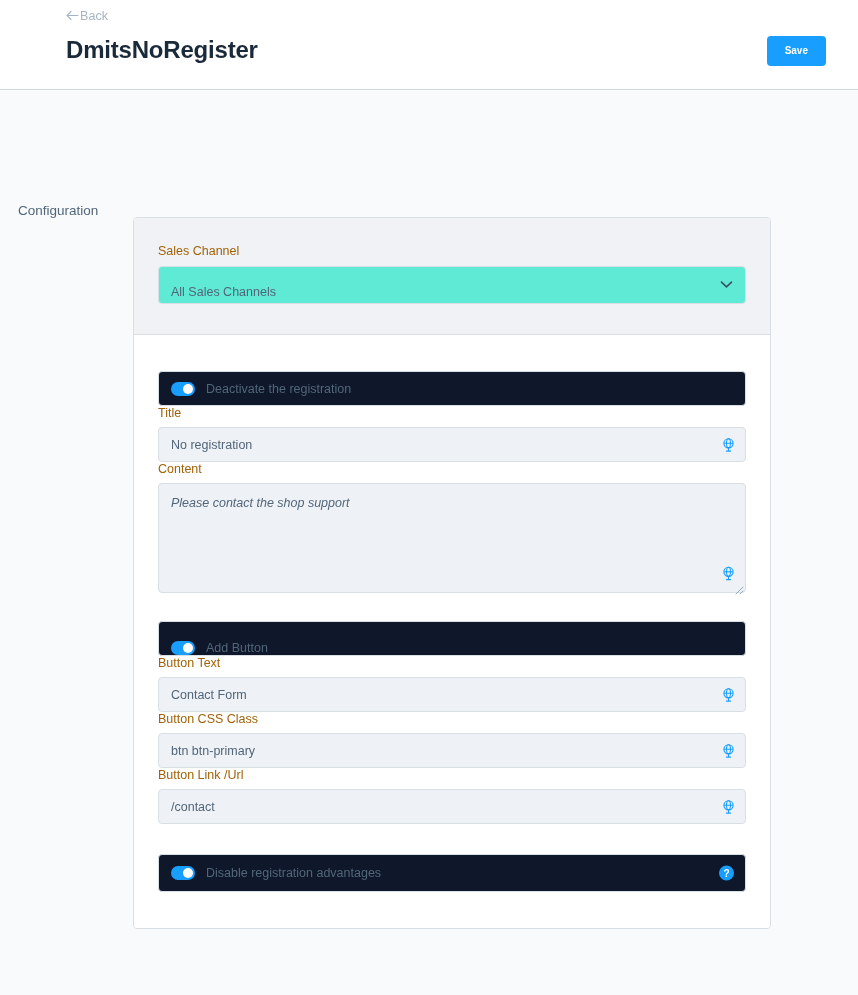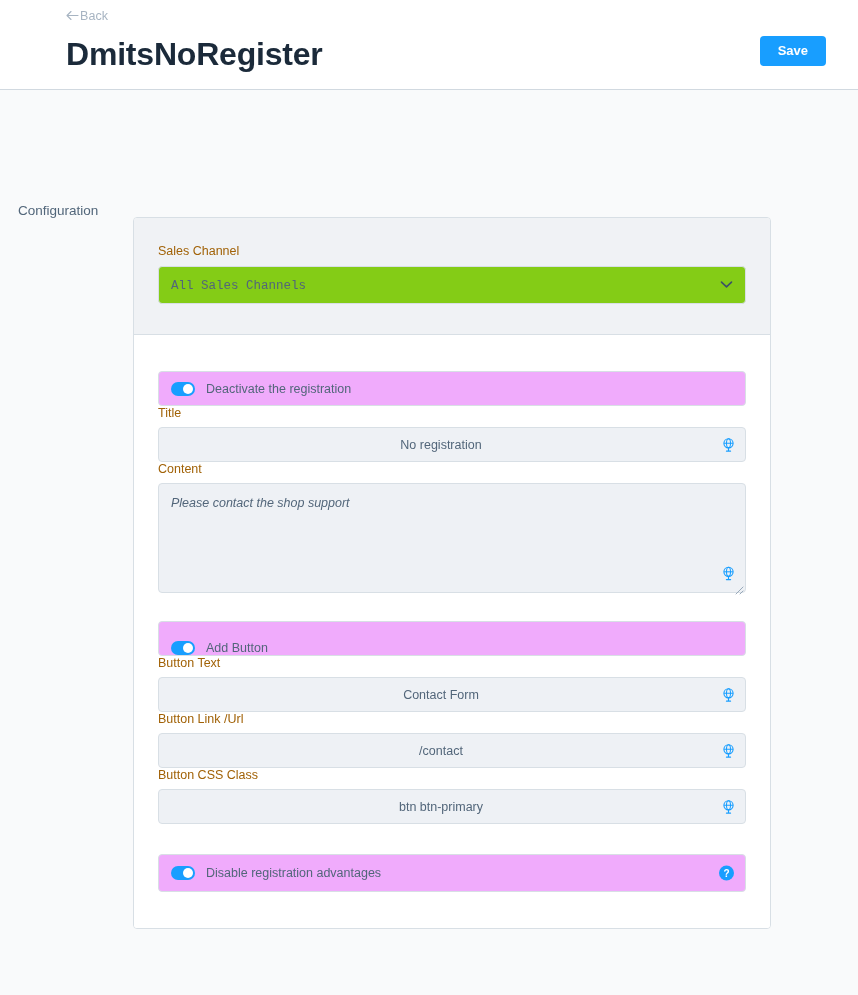--- a/index.html
+++ b/index.html
@@ -41,35 +41,35 @@
   }
   .back-label {
     font-size: 12.5px;
     color: #a7b4c2;
     letter-spacing: .1px;
   }
   .page-title {
     position: absolute;
     left: 66px;
     top: 36px;
-    font-size: 32px;
+    font-size: 24px;
     font-weight: 700;
     color: #1b2a3a;
     letter-spacing: -0.2px;
     margin: 0;
   }
   .save-button {
     position: absolute;
     right: 32px;
     top: 36px;
     background: #189eff;
     color: #ffffff;
     border: none;
     border-radius: 4px;
-    font-size: 13px;
+    font-size: 10px;
     font-weight: 700;
     font-family: "Liberation Sans", sans-serif;
     padding: 0 18px;
     height: 30px;
     line-height: 30px;
     cursor: pointer;
   }
 
   
   .page-body {
@@ -108,29 +108,28 @@
     color: #a16207;
     margin-bottom: 8px;
     display: block;
   }
   .select-wrap {
     position: relative;
   }
   .select-box {
     width: 100%;
     height: 38px;
-    background: #84cc16;
-    border: 1px solid #d8dfe5;
-    border-radius: 4px;
-    font-size: 12.5px;
-    color: #52667a;
-    padding: 1px 34px 0 12px;
+    background: #5eead4;
+    border: 1px solid #d8dfe5;
+    border-radius: 4px;
+    font-size: 12.5px;
+    color: #52667a;
+    padding: 7px 34px 0 12px;
     line-height: 36px;
     cursor: pointer;
-    font-family: Liberation Mono, monospace;
   }
   .chevron-down {
     position: absolute;
     right: 13px;
     top: 50%;
     transform: translateY(-55%);
     pointer-events: none;
     line-height: 0;
   }
 
@@ -140,21 +139,21 @@
     background: #ffffff;
   }
 
   .switch-row {
     display: flex;
     align-items: center;
     border: 1px solid #d8dfe5;
     border-radius: 4px;
     height: 35px;
     padding: 0 12px;
-    background: #f0abfc;
+    background: #0f172a;
     position: relative;
   }
   .switch {
     width: 24px;
     height: 14px;
     border-radius: 7px;
     background: #189eff;
     position: relative;
     flex: 0 0 auto;
     cursor: pointer;
@@ -203,21 +202,20 @@
   .text-input {
     width: 100%;
     height: 35px;
     background: #eef1f5;
     border: 1px solid #d8dfe5;
     border-radius: 4px;
     font-size: 12.5px;
     font-family: "Liberation Sans", sans-serif;
     color: #52667a;
     padding: 0 34px 0 12px;
-    text-align: center;
   }
   .textarea-input {
     width: 100%;
     height: 110px;
     background: #eef1f5;
     border: 1px solid #d8dfe5;
     border-radius: 4px;
     font-size: 12.5px;
     font-family: "Liberation Sans", sans-serif;
     color: #52667a;
@@ -344,38 +342,38 @@
               <circle cx="6.5" cy="5.8" r="4.6" stroke="#189eff" stroke-width="1.15"></circle>
               <ellipse cx="6.5" cy="5.8" rx="2" ry="4.6" stroke="#189eff" stroke-width="1.05"></ellipse>
               <path d="M2.1 5.8h8.8" stroke="#189eff" stroke-width="1.05"></path>
               <path d="M6.5 10.4v2.9M4.4 13.6h4.2" stroke="#189eff" stroke-width="1.15" stroke-linecap="round"></path>
             </svg>
           </span>
         </div>
       </div>
 
       <div class="field-group">
+        <label class="field-label">Button CSS Class</label>
+        <div class="input-wrap">
+          <input class="text-input" type="text" value="btn btn-primary" style="">
+          <span class="globe-icon">
+            <svg width="13" height="15" viewBox="0 0 13 15" fill="none" aria-hidden="true">
+              <circle cx="6.5" cy="5.8" r="4.6" stroke="#189eff" stroke-width="1.15"></circle>
+              <ellipse cx="6.5" cy="5.8" rx="2" ry="4.6" stroke="#189eff" stroke-width="1.05"></ellipse>
+              <path d="M2.1 5.8h8.8" stroke="#189eff" stroke-width="1.05"></path>
+              <path d="M6.5 10.4v2.9M4.4 13.6h4.2" stroke="#189eff" stroke-width="1.15" stroke-linecap="round"></path>
+            </svg>
+          </span>
+        </div>
+      </div>
+
+      <div class="field-group">
         <label class="field-label">Button Link /Url</label>
         <div class="input-wrap">
           <input class="text-input" type="text" value="/contact" style="">
-          <span class="globe-icon">
-            <svg width="13" height="15" viewBox="0 0 13 15" fill="none" aria-hidden="true">
-              <circle cx="6.5" cy="5.8" r="4.6" stroke="#189eff" stroke-width="1.15"></circle>
-              <ellipse cx="6.5" cy="5.8" rx="2" ry="4.6" stroke="#189eff" stroke-width="1.05"></ellipse>
-              <path d="M2.1 5.8h8.8" stroke="#189eff" stroke-width="1.05"></path>
-              <path d="M6.5 10.4v2.9M4.4 13.6h4.2" stroke="#189eff" stroke-width="1.15" stroke-linecap="round"></path>
-            </svg>
-          </span>
-        </div>
-      </div>
-
-      <div class="field-group">
-        <label class="field-label">Button CSS Class</label>
-        <div class="input-wrap">
-          <input class="text-input" type="text" value="btn btn-primary" style="">
           <span class="globe-icon">
             <svg width="13" height="15" viewBox="0 0 13 15" fill="none" aria-hidden="true">
               <circle cx="6.5" cy="5.8" r="4.6" stroke="#189eff" stroke-width="1.15"></circle>
               <ellipse cx="6.5" cy="5.8" rx="2" ry="4.6" stroke="#189eff" stroke-width="1.05"></ellipse>
               <path d="M2.1 5.8h8.8" stroke="#189eff" stroke-width="1.05"></path>
               <path d="M6.5 10.4v2.9M4.4 13.6h4.2" stroke="#189eff" stroke-width="1.15" stroke-linecap="round"></path>
             </svg>
           </span>
         </div>
       </div>

